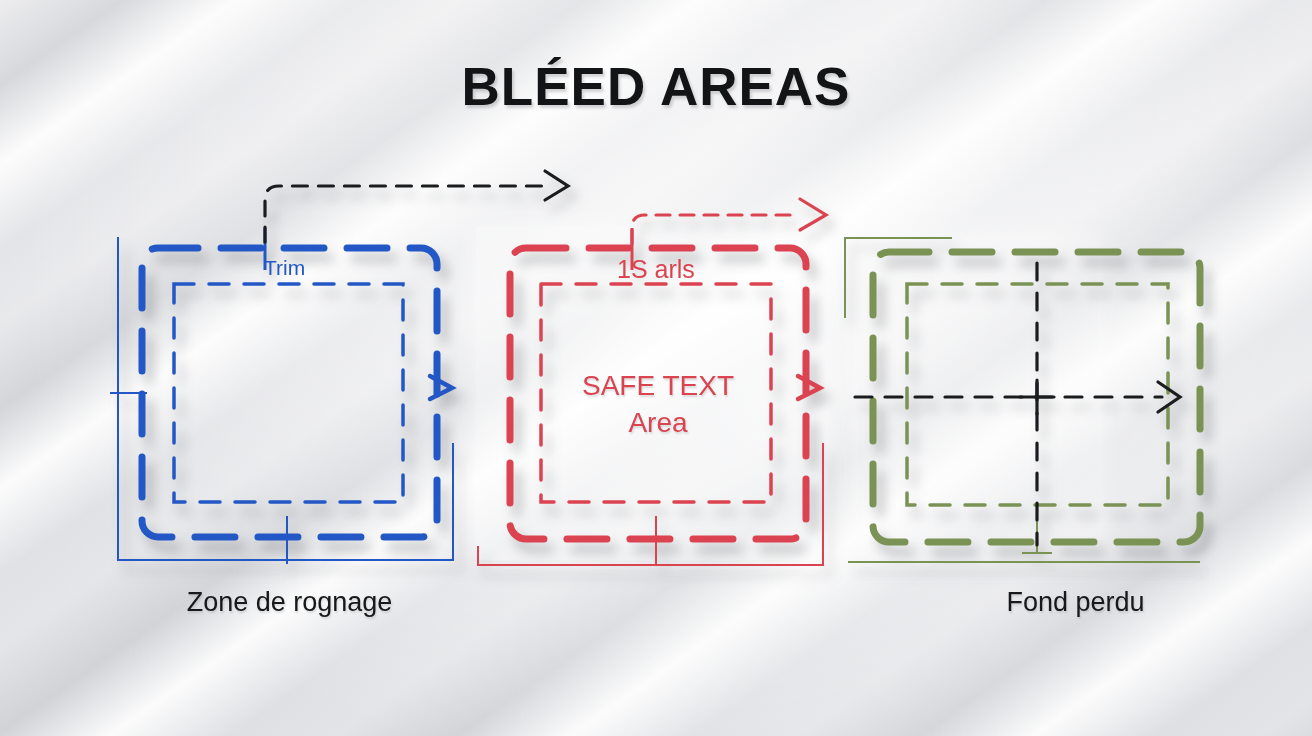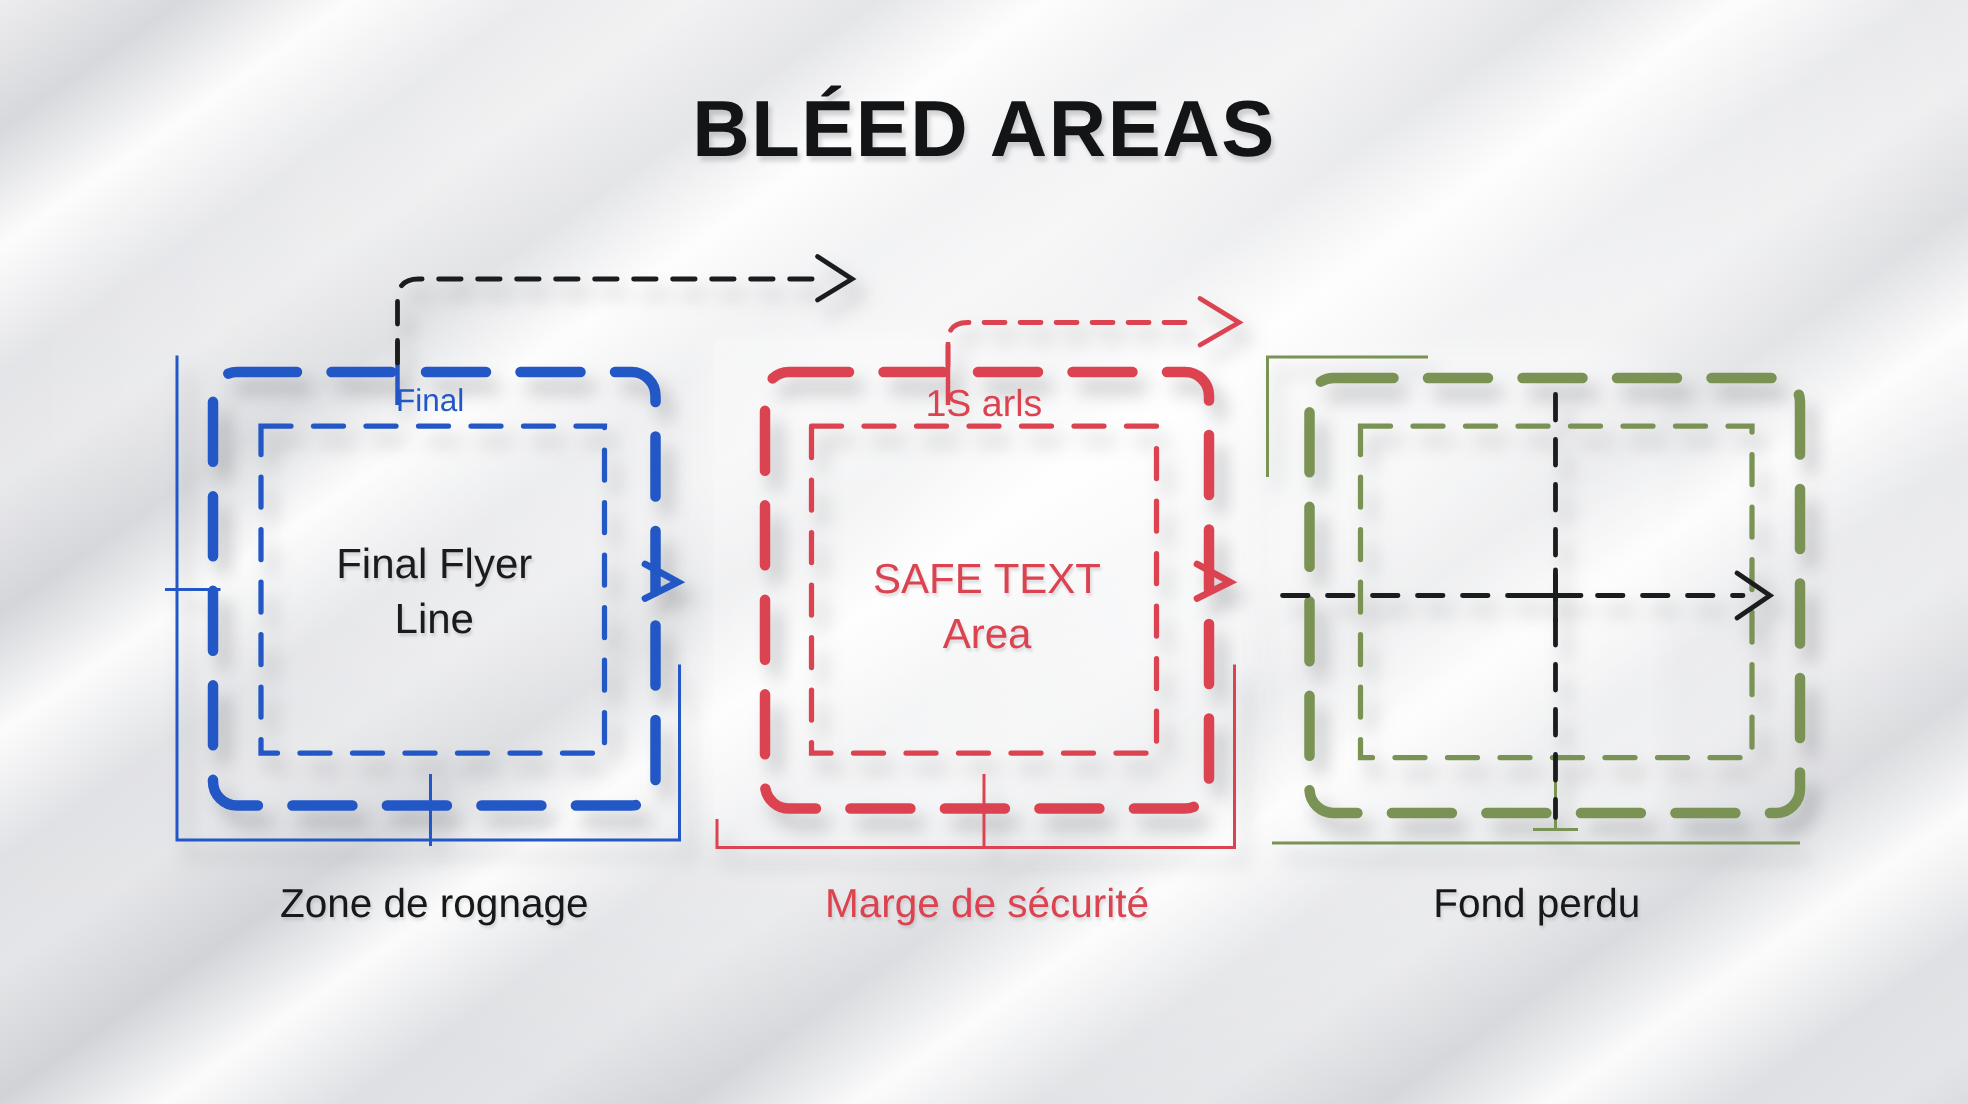--- a/index.html
+++ b/index.html
@@ -42,21 +42,21 @@
     text-shadow:1px 2px 2px rgba(90,92,100,0.2);
   }
   .center-text.blue-box{left:142px; width:295px; top:358px;}
   .center-text.red-box{left:510px; width:296px; top:368px; color:var(--red);}
   .caption{
     top:587px; text-align:center; font-size:27px; color:#17181a;
     text-shadow:1px 2px 2px rgba(90,92,100,0.18);
   }
   .caption.c1{left:142px; width:295px;}
   .caption.c2{left:510px; width:296px; color:var(--red);}
-  .caption.c3{left:861px; width:327px;}
+  .caption.c3{left:912px; width:327px;}
 </style>
 </head>
 <body>
 
 <div class="stage">
 
   <div class="panel" style="left:476px; top:226px; width:352px; height:334px;"></div>
   <div class="panel" style="left:858px; top:240px; width:240px; height:316px; background:rgba(255,255,255,0.22);"></div>
 
   <svg class="linework" width="1312" height="736" viewBox="0 0 1312 736">
@@ -98,30 +98,25 @@
     <g fill="none" class="ink-stroke" stroke-width="3.2" stroke-linecap="round">
       <path d="M1037 263 V545" stroke-dasharray="17 13"></path>
       <path d="M855 397 H1162" stroke-dasharray="17 13"></path>
       <path d="M1020 397 H1054 M1037 380 V414"></path>
       <path d="M1158 382 L1180 397 L1158 412"></path>
     </g>
   </svg>
 
   <div class="txt title">BLÉED AREAS</div>
 
-  <div class="txt tag blue">Final</div>
+  <div class="txt tag blue">Trim</div>
   <div class="txt tag red">1S arls</div>
 
-  <div class="txt center-text blue-box">
-    <div>Final Flyer</div>
-    <div>Line</div>
-  </div>
 
   <div class="txt caption c1">Zone de rognage</div>
 
   <div class="txt center-text red-box">
     <div>SAFE TEXT</div>
     <div>Area</div>
   </div>
-  <div class="txt caption c2">Marge de sécurité</div>
   <div class="txt caption c3">Fond perdu</div>
 
 </div>
 
 </body></html>

